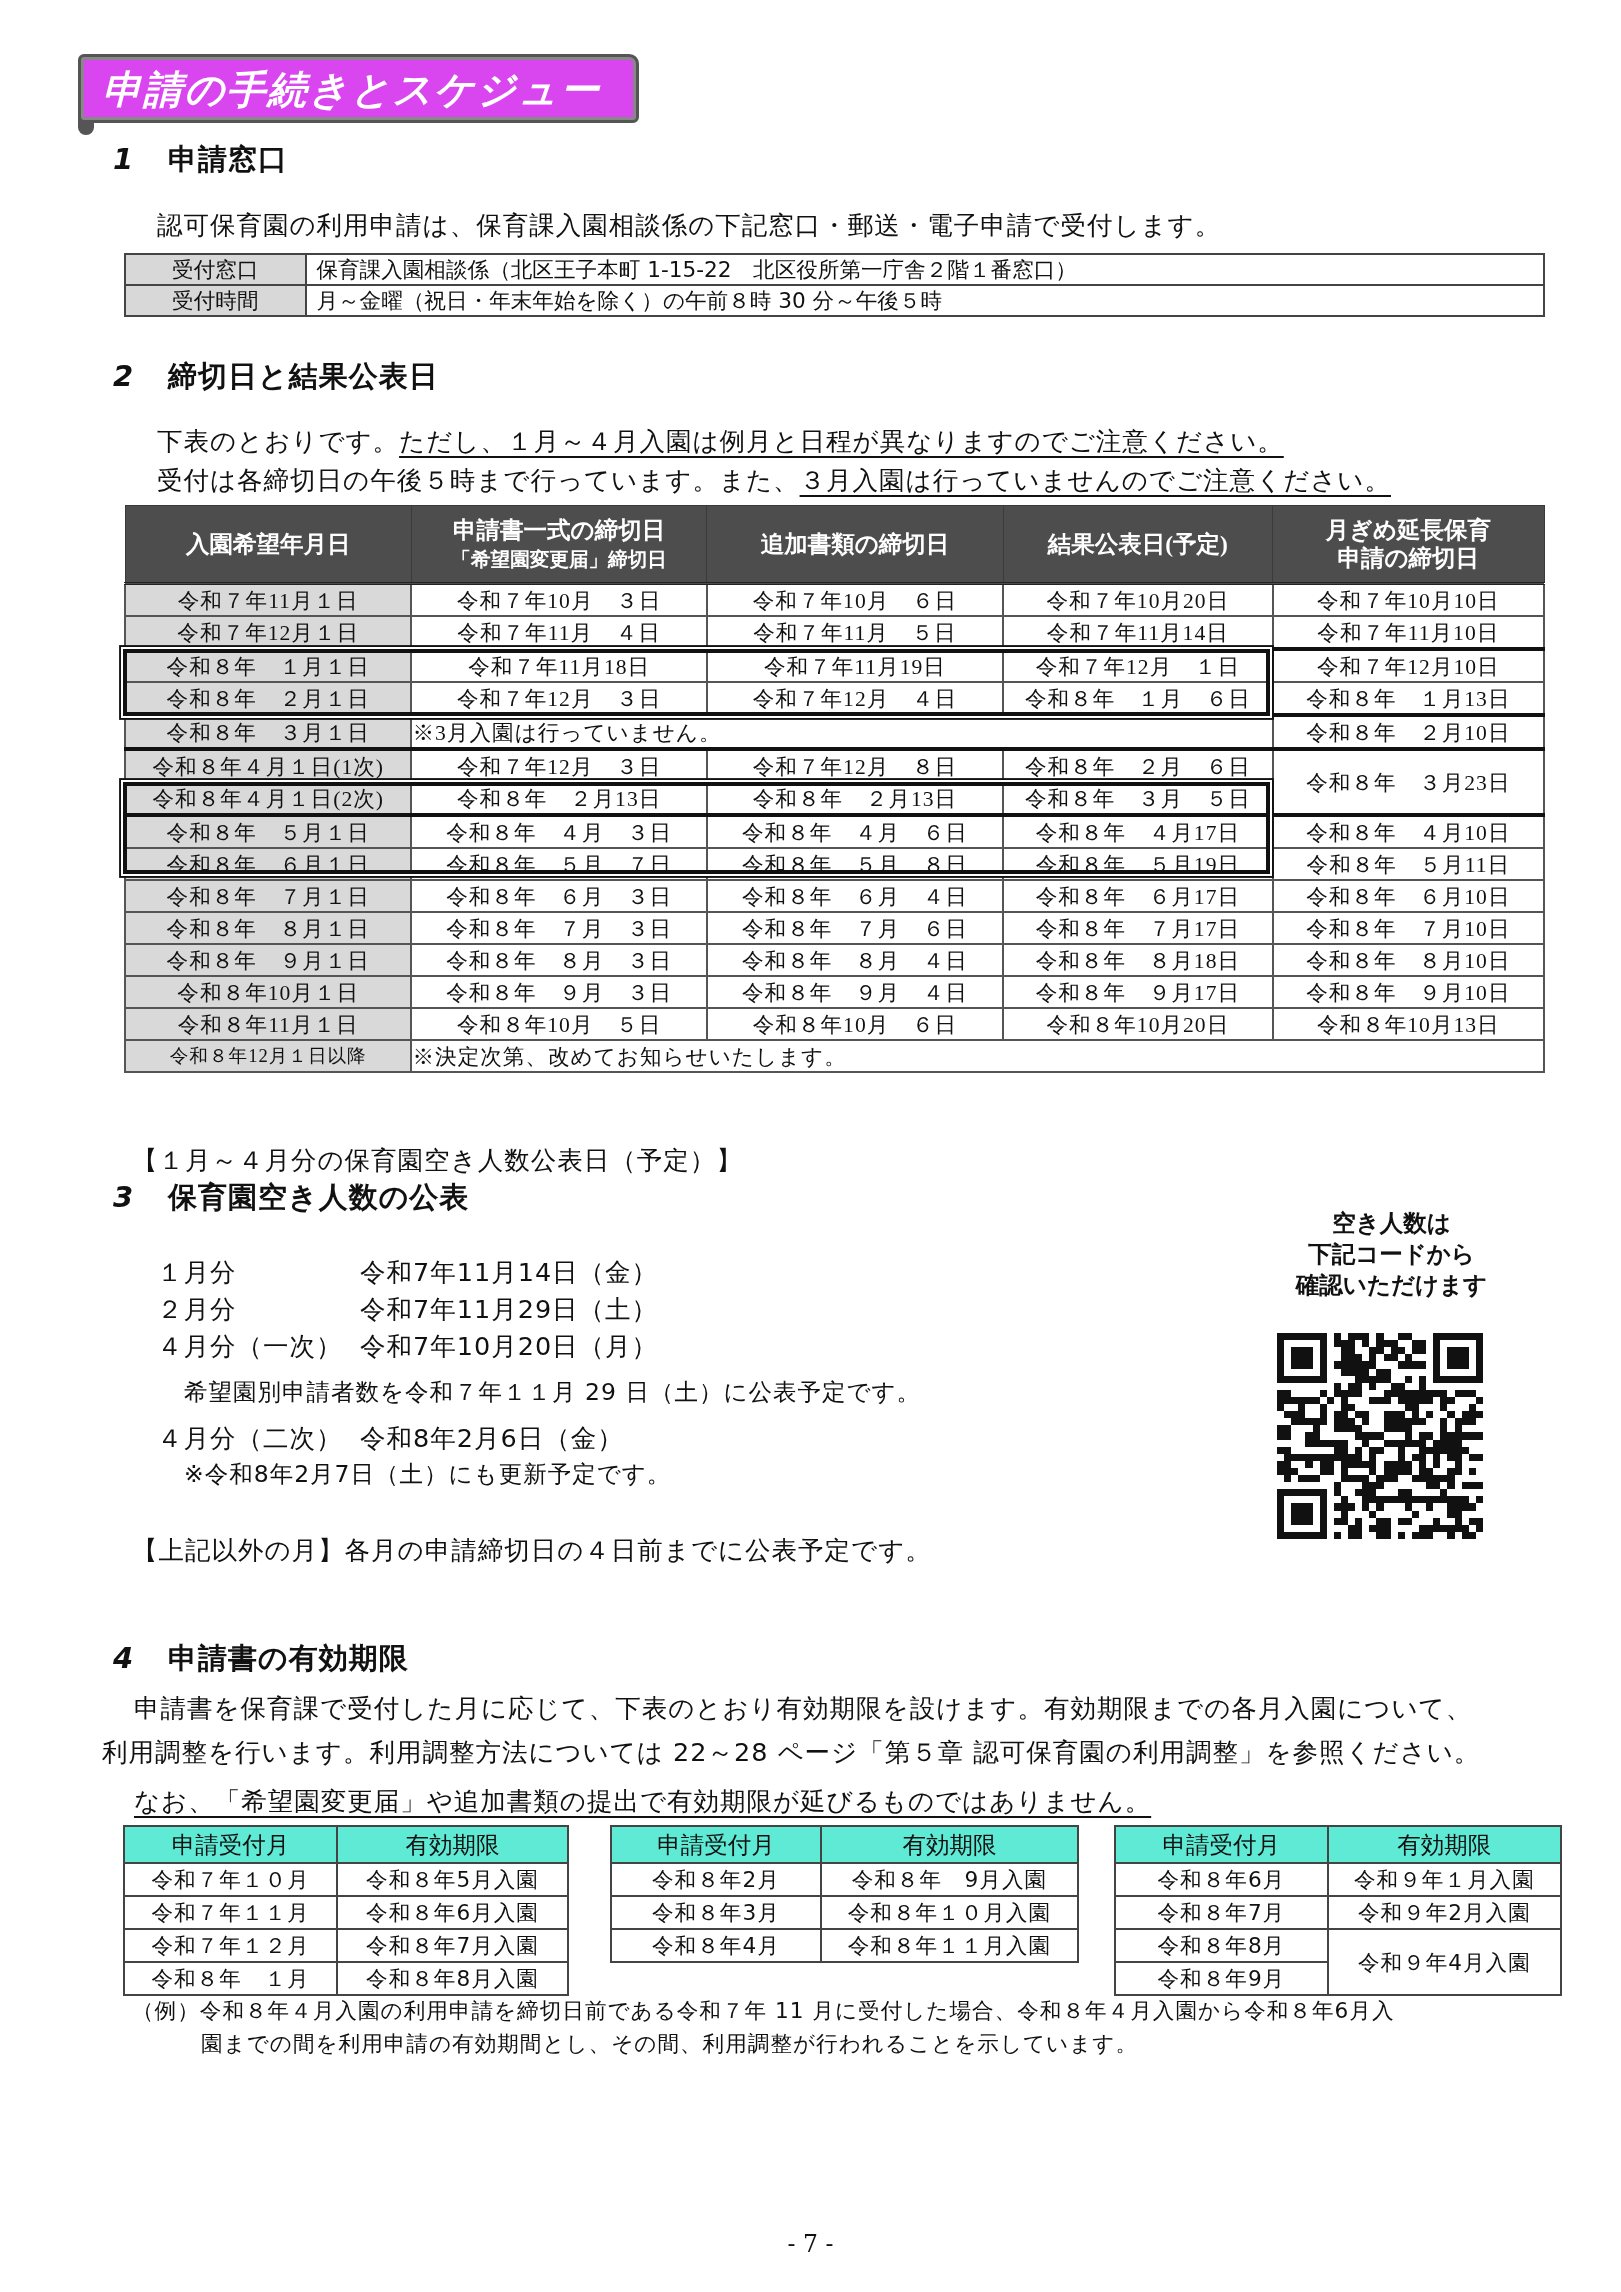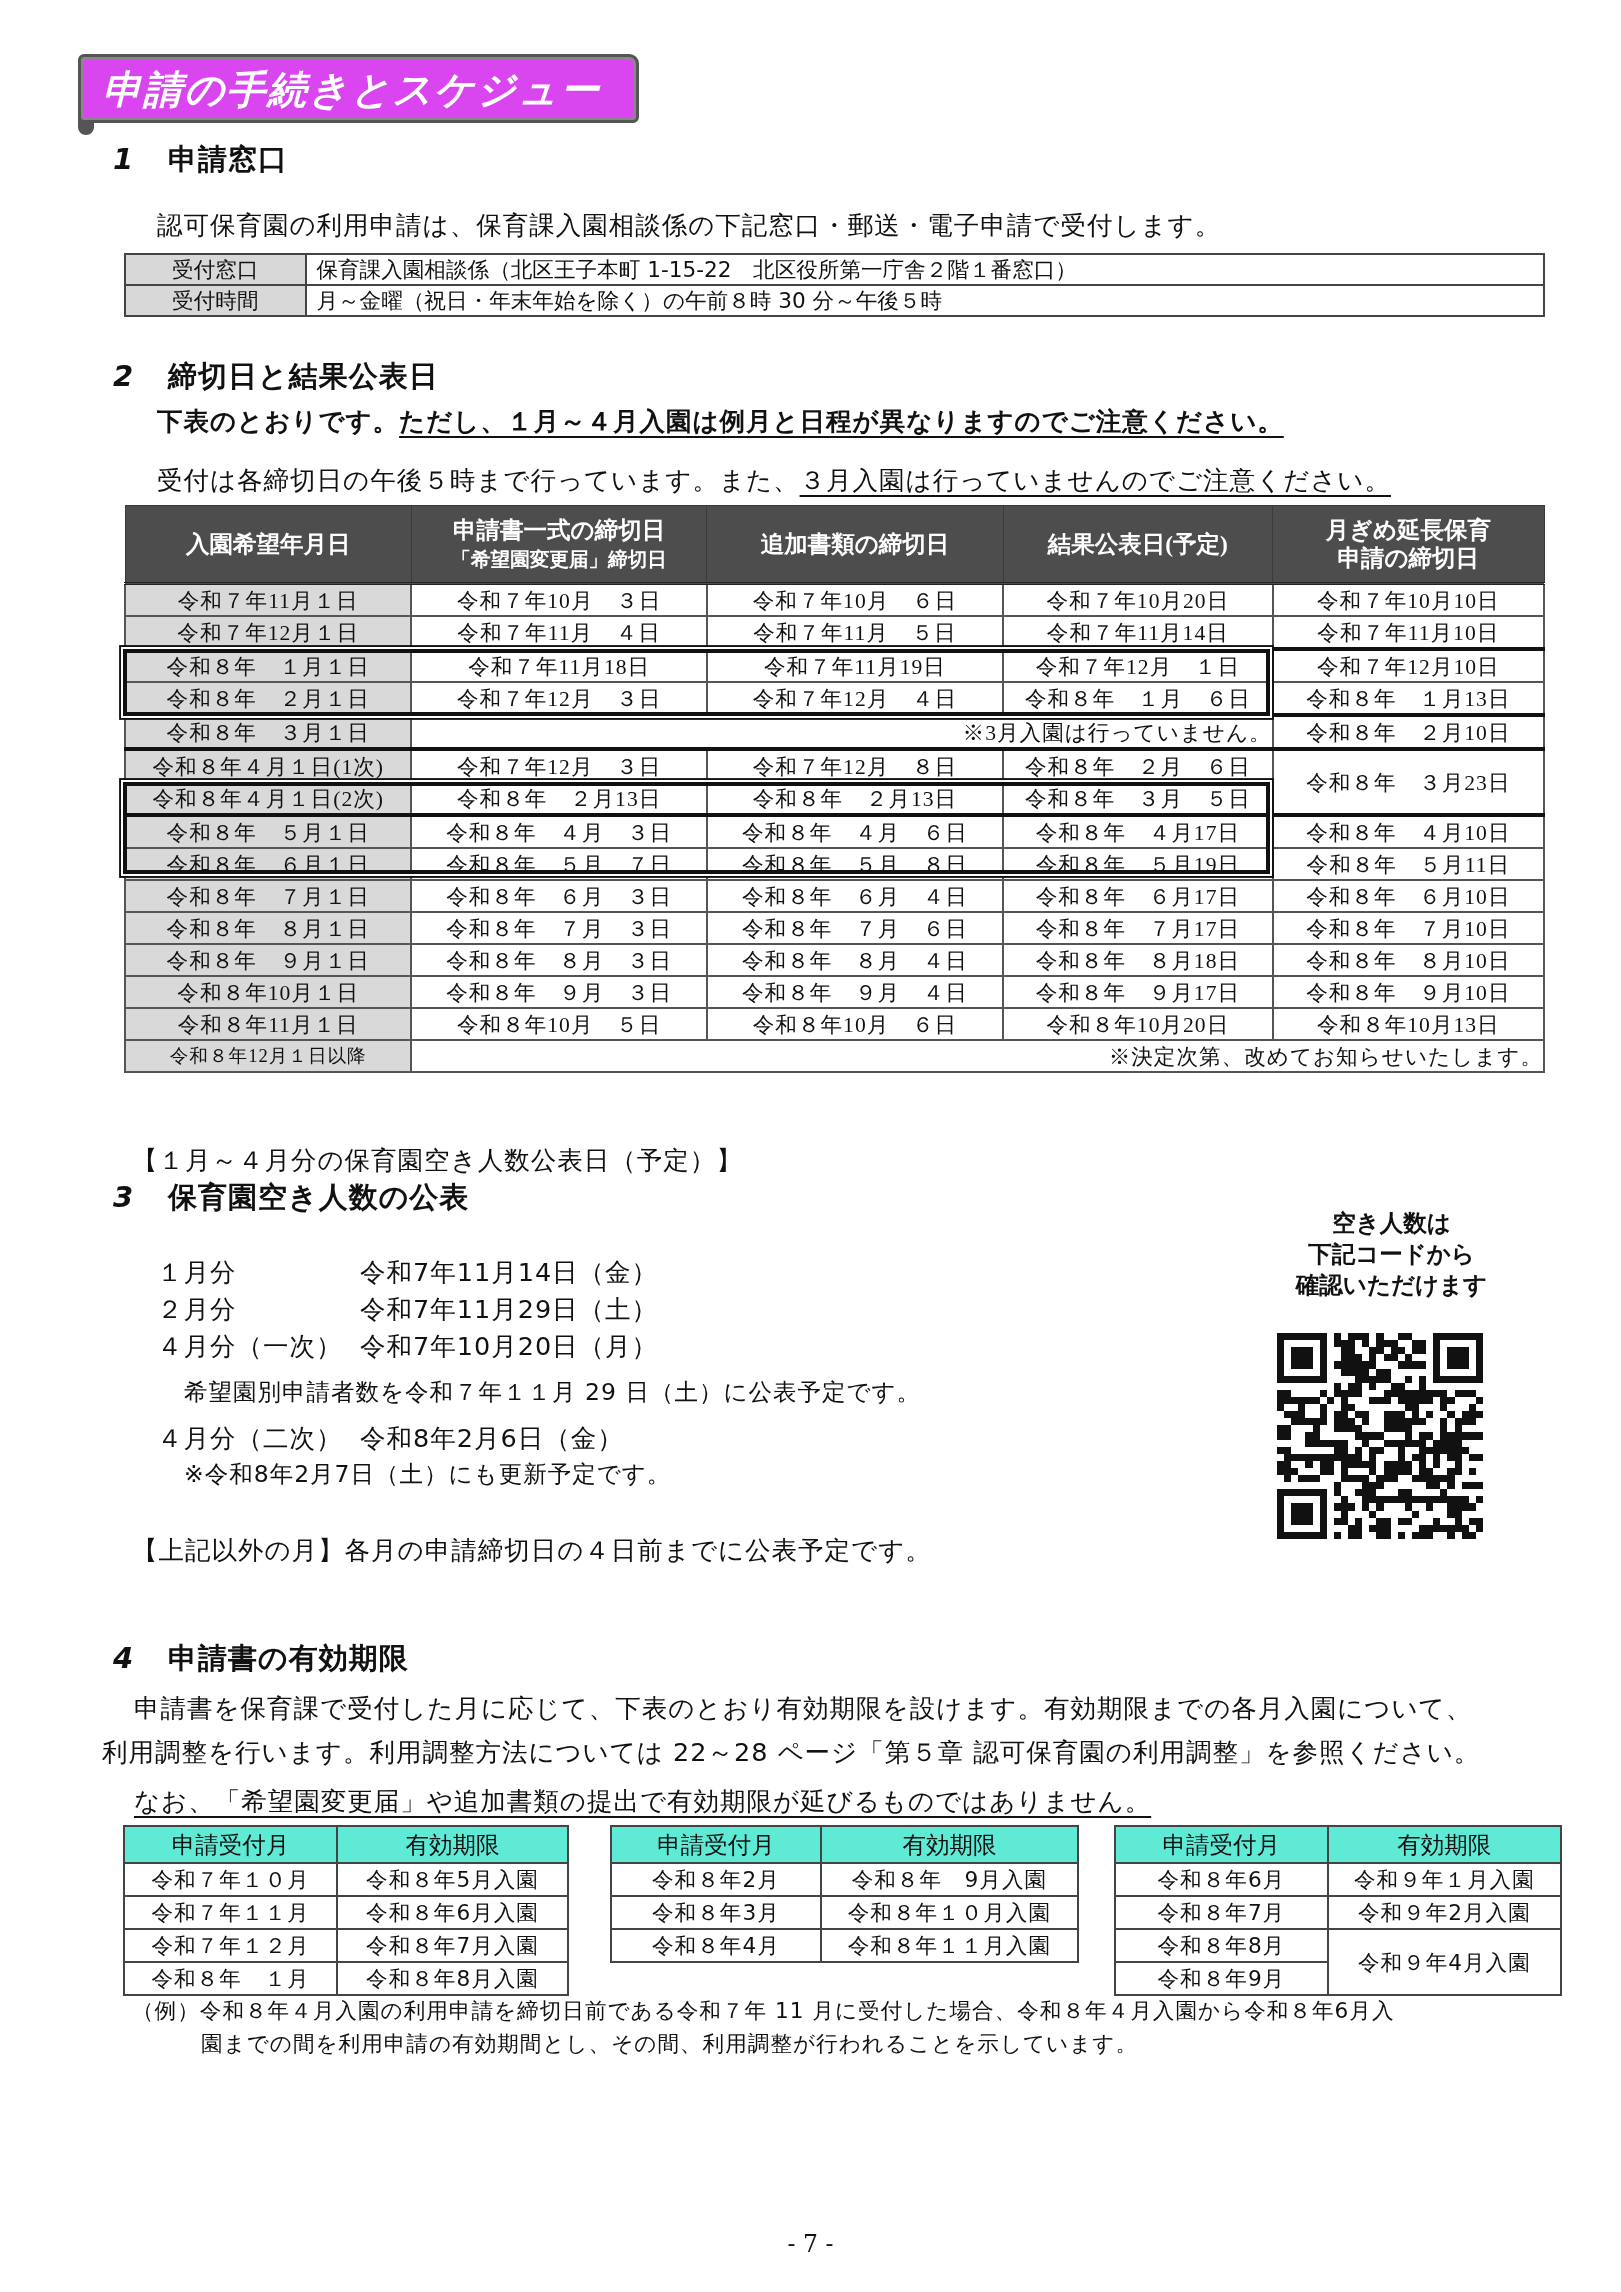--- a/index.html
+++ b/index.html
@@ -13,21 +13,21 @@
   .para { font-size:25.5px; letter-spacing:1px; white-space:nowrap; }
   .u { text-decoration: underline; text-underline-offset:5.9px; text-decoration-thickness:2px; }
   table { border-collapse:collapse; }
   .t1 { left:124px; top:253px; width:1421px; font-size:21.6px; }
   .t1 td { border:2px solid #444; height:29px; padding:0 9.8px; }
   .t1 td.lbl { background:#d8d8d8; text-align:center; width:159px; }
   .main { left:124px; top:505px; width:1421px; font-size:21.6px;font-family:Liberation Serif, serif; }
   .main th { background:#4d4d4d; color:#fff; font-weight:bold; font-size:23.5px; height:74px; border:1px solid #3a3a3a; line-height:1.2; border-bottom:3.9px double #222; }
   .main td { border:2px solid #555; height:30px; text-align:center; white-space:pre; padding:0; letter-spacing:1px; }
   .main td.c0 { background:#d9d9d9; }
-  .main td.note { text-align:right; padding-left:47px; }
+  .main td.note { text-align:left; }
   .main tr.gap td { border-top:4.9px solid #111; }
   .hbox { border:4.9px solid #111; box-shadow: 0 0 0 2px #fff, 0 0 0 3.9px #111; pointer-events:none; }
   .sub { font-size:25.5px; letter-spacing:1px; white-space:pre; }
   .qr-cap { left:1264px; top:1208px; width:255px; text-align:center; font-size:23.5px; font-weight:bold; line-height:31px; }
   .qr { left:1277px; top:1333px; width:206px; height:206px; }
   .vt { font-size:21.6px; }
   .vt th { background:#5eead4; font-weight:normal; height:33px; border:2px solid #444; font-size:23.5px; }
   .vt td { border:2px solid #444; height:29px; text-align:center; white-space:pre; font-size:21.6px; letter-spacing:1px; }
   .pageno { left:0; width:1621px; top:2230px; text-align:center; font-family:"DejaVu Serif","Liberation Serif",serif; font-size:23.5px; }
 </style>
@@ -52,21 +52,21 @@
   <tr>
     <td class="lbl">受付時間</td>
     <td>月～金曜（祝日・年末年始を除く）の午前８時 30 分～午後５時</td>
   </tr>
 </tbody>
   </table>
 
 <div class="abs sec-h" style="left:113px; top:357px;">
   <span class="num">2</span><span>締切日と結果公表日</span>
 </div>
-<div class="abs para" style="left:157px; top:404px;font-weight:bold;">
+<div class="abs para" style="left:157px; top:424px;">
   <span>下表のとおりです。</span><span class="u">ただし、１月～４月入園は例月と日程が異なりますのでご注意ください。</span>
 </div>
 <div class="abs para" style="left:157px; top:463px;">
   <span>受付は各締切日の午後５時まで行っています。また、</span><span class="u">３月入園は行っていませんのでご注意ください。</span>
 </div>
 
 <table class="abs main" id="main-table">
   <colgroup>
       <col style="width:287px">
       <col style="width:296px">

